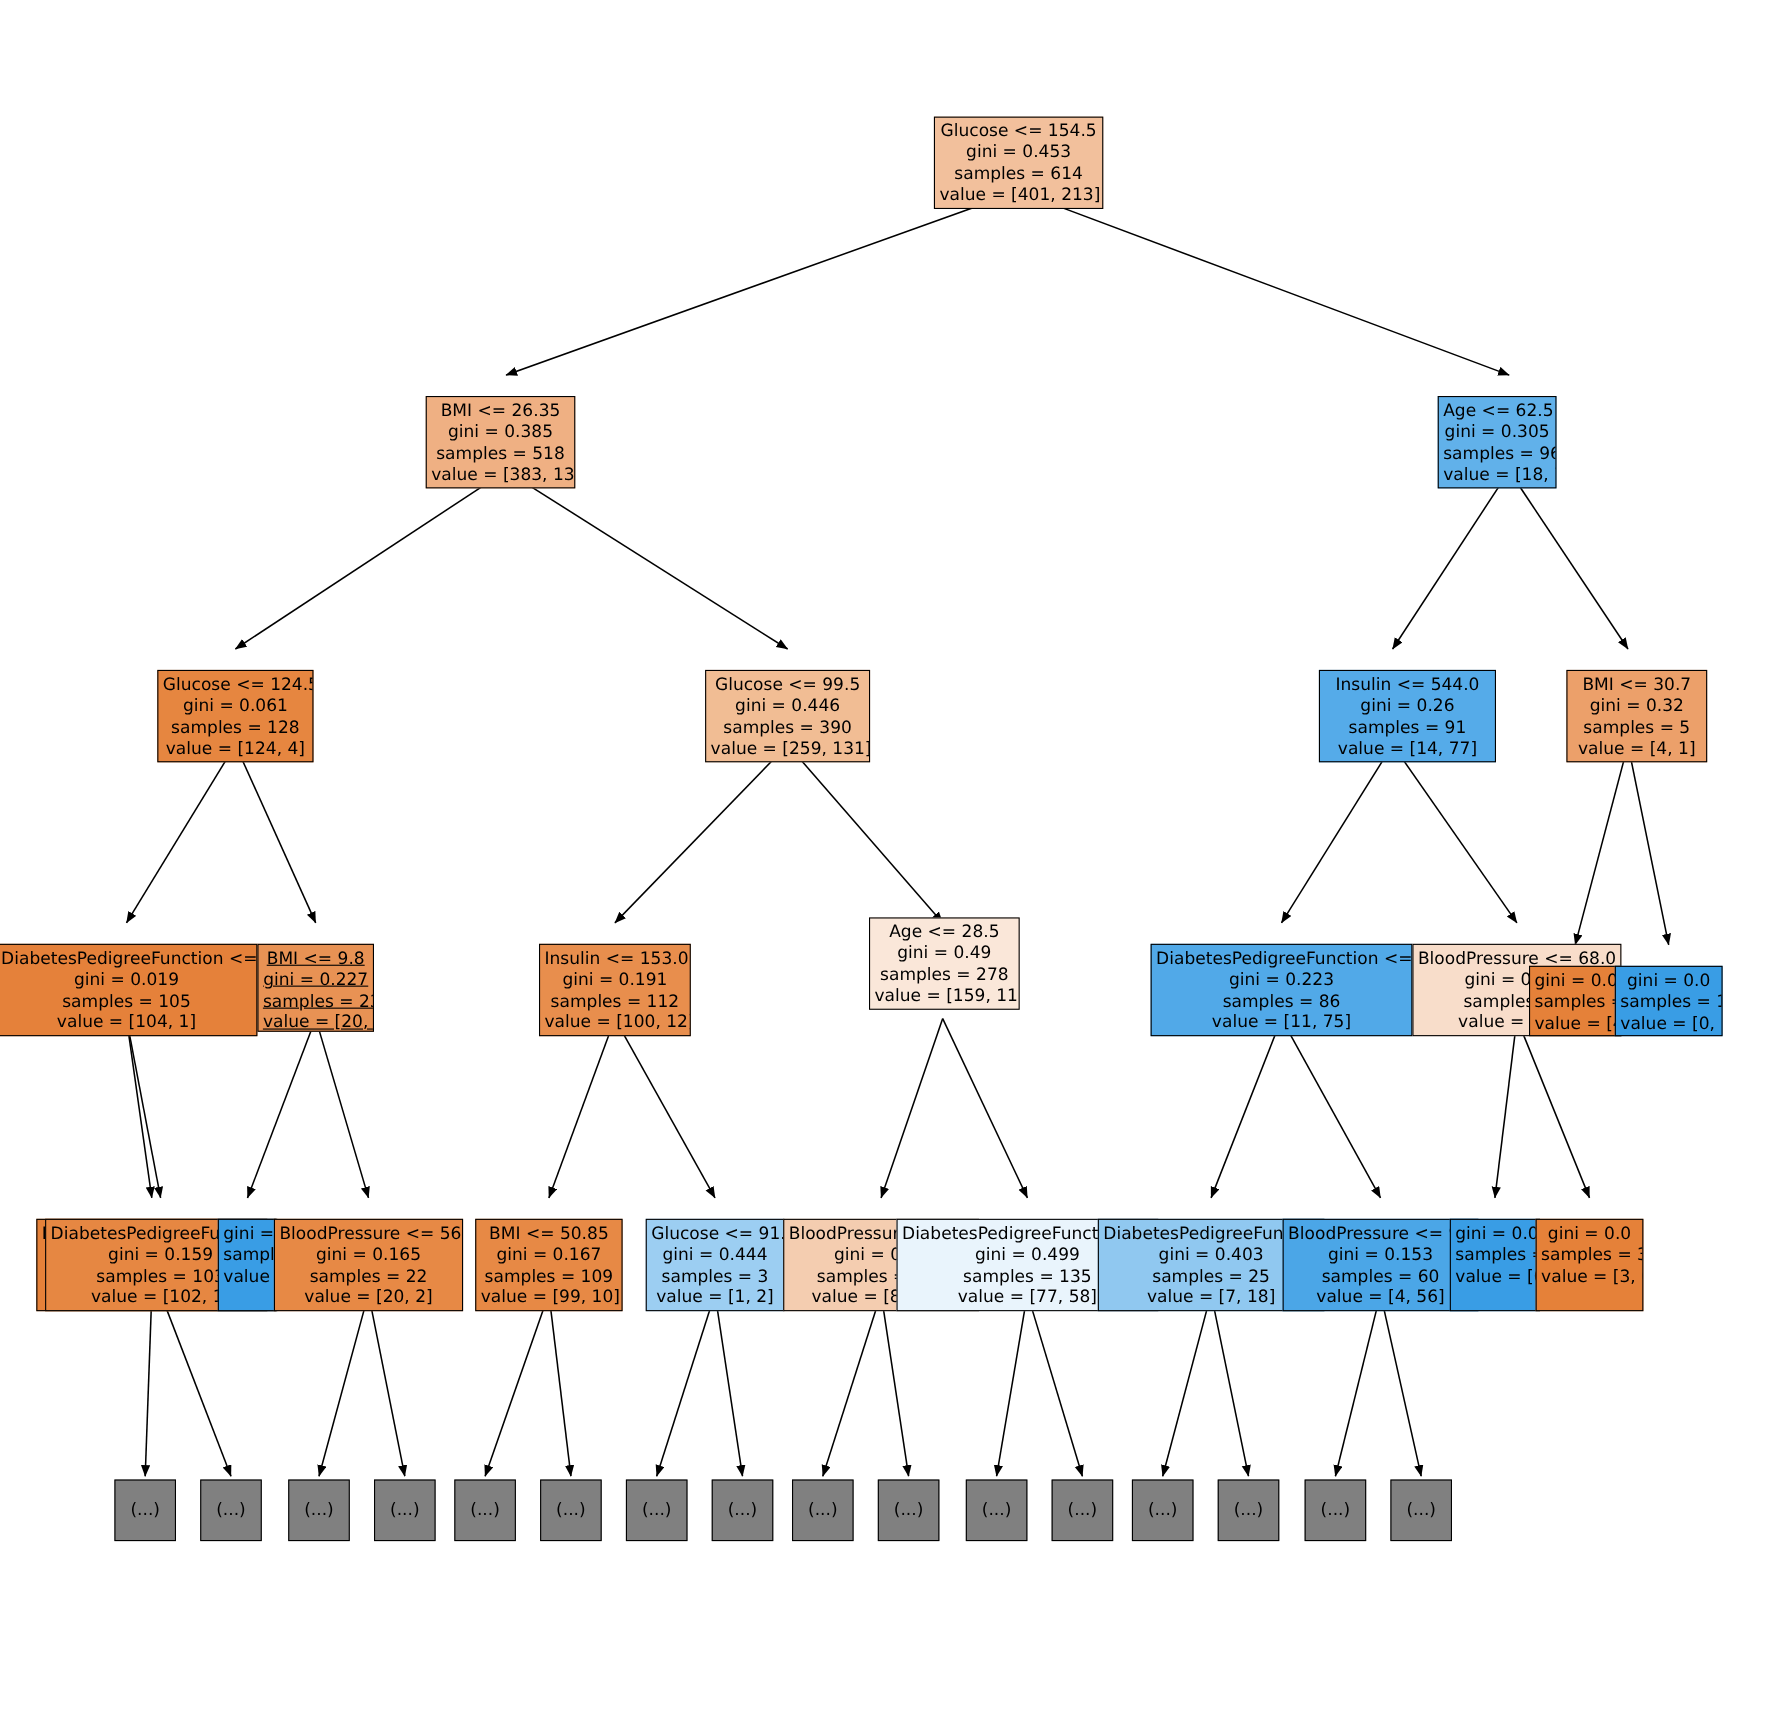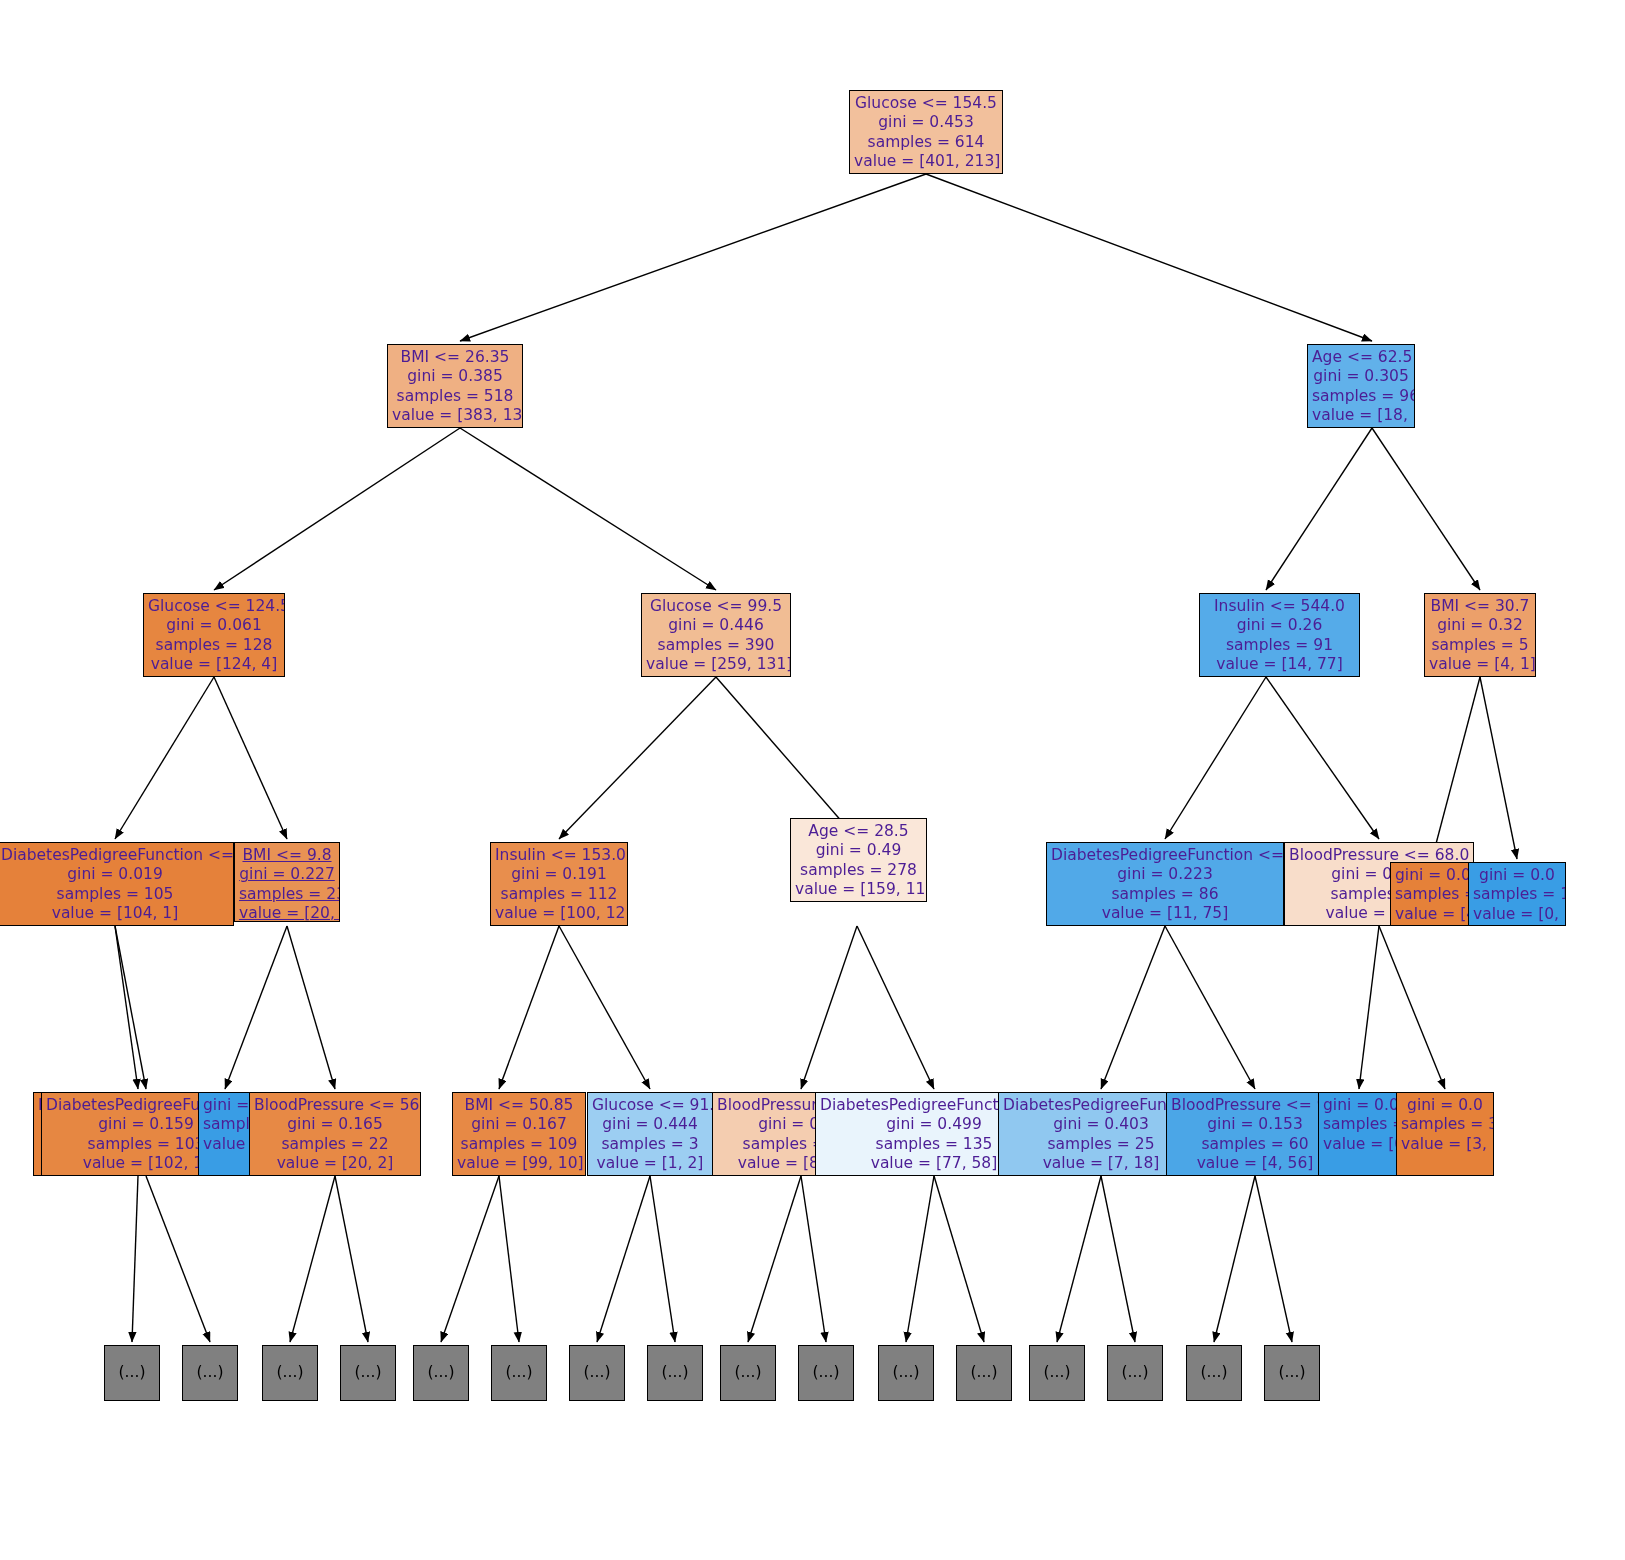--- a/index.html
+++ b/index.html
@@ -23,26 +23,27 @@
     height: 1560px;
     pointer-events: none;
   }
   .node {
     position: absolute;
     box-sizing: border-box;
     border: 1.1px solid #000000;
     text-align: center;
     font-size: 15.5px;
     line-height: 19.4px;
-    color: #4c1d95;
+    color: #000000;
     white-space: nowrap;
     overflow: hidden;
     padding-top: 3px;
     padding-left: 4px;
     padding-right: 4px;
+    margin-top: 16px;
   }
   .node .ln {
     display: block;
   }
   .leafdots {
     position: absolute;
     box-sizing: border-box;
     border: 1.1px solid #000000;
     background: #808080;
     font-size: 15.5px;
@@ -141,21 +142,21 @@
         <span class="ln">gini = 0.446</span>
         <span class="ln">samples = 390</span>
         <span class="ln">value = [259, 131]</span>
       </div>
       <div class="node" style="left: 1199px; top: 593px; width: 161px; height: 84px; background: rgb(85, 171, 233); z-index: 30;">
         <span class="ln">Insulin &lt;= 544.0</span>
         <span class="ln">gini = 0.26</span>
         <span class="ln">samples = 91</span>
         <span class="ln">value = [14, 77]</span>
       </div>
-      <div class="node" style="left: 1424px; top: 593px; width: 112px; height: 84px; background: rgb(236, 160, 106); z-index: 30;">
+      <div class="node" style="left: 1424px; top: 593px; width: 128px; height: 84px; background: rgb(236, 160, 106); z-index: 30;">
         <span class="ln">BMI &lt;= 30.7</span>
         <span class="ln">gini = 0.32</span>
         <span class="ln">samples = 5</span>
         <span class="ln">value = [4, 1]</span>
       </div>
       <div class="node" style="left: -4px; top: 842px; width: 238px; height: 84px; background: rgb(229, 129, 58); z-index: 31;">
         <span class="ln">DiabetesPedigreeFunction &lt;= 0.881</span>
         <span class="ln">gini = 0.019</span>
         <span class="ln">samples = 105</span>
         <span class="ln">value = [104, 1]</span>
@@ -216,21 +217,21 @@
         <span class="ln">gini = 0.0</span>
         <span class="ln">samples = 1</span>
         <span class="ln">value = [0, 1]</span>
       </div>
       <div class="node" style="left: 249px; top: 1092px; width: 172px; height: 84px; background: rgb(231, 137, 69); z-index: 33;">
         <span class="ln">BloodPressure &lt;= 56.0</span>
         <span class="ln">gini = 0.165</span>
         <span class="ln">samples = 22</span>
         <span class="ln">value = [20, 2]</span>
       </div>
-      <div class="node" style="left: 452px; top: 1092px; width: 134px; height: 84px; background: rgb(231, 137, 69); z-index: 30;">
+      <div class="node" style="left: 432px; top: 1092px; width: 134px; height: 84px; background: rgb(231, 137, 69); z-index: 30;">
         <span class="ln">BMI &lt;= 50.85</span>
         <span class="ln">gini = 0.167</span>
         <span class="ln">samples = 109</span>
         <span class="ln">value = [99, 10]</span>
       </div>
       <div class="node" style="left: 587px; top: 1092px; width: 126px; height: 84px; background: rgb(156, 206, 242); z-index: 30;">
         <span class="ln">Glucose &lt;= 91.5</span>
         <span class="ln">gini = 0.444</span>
         <span class="ln">samples = 3</span>
         <span class="ln">value = [1, 2]</span>

